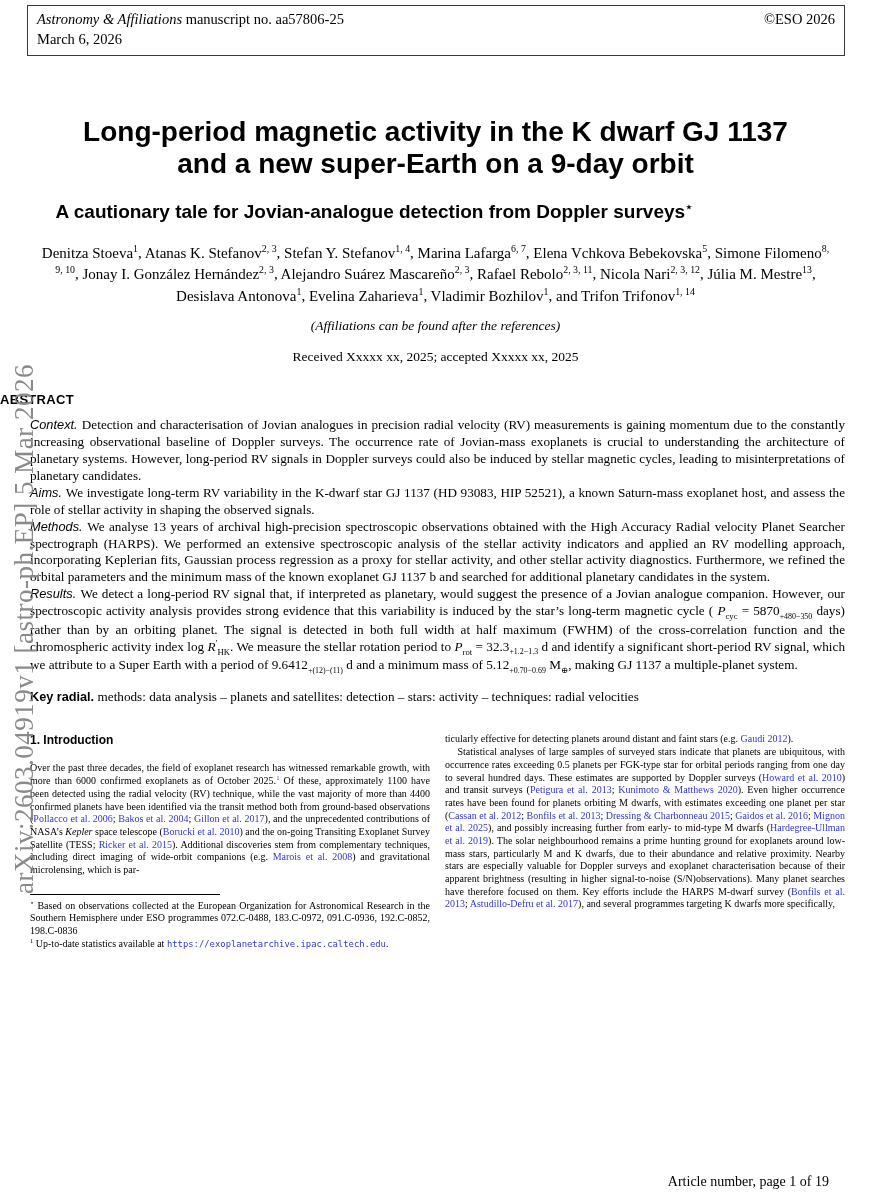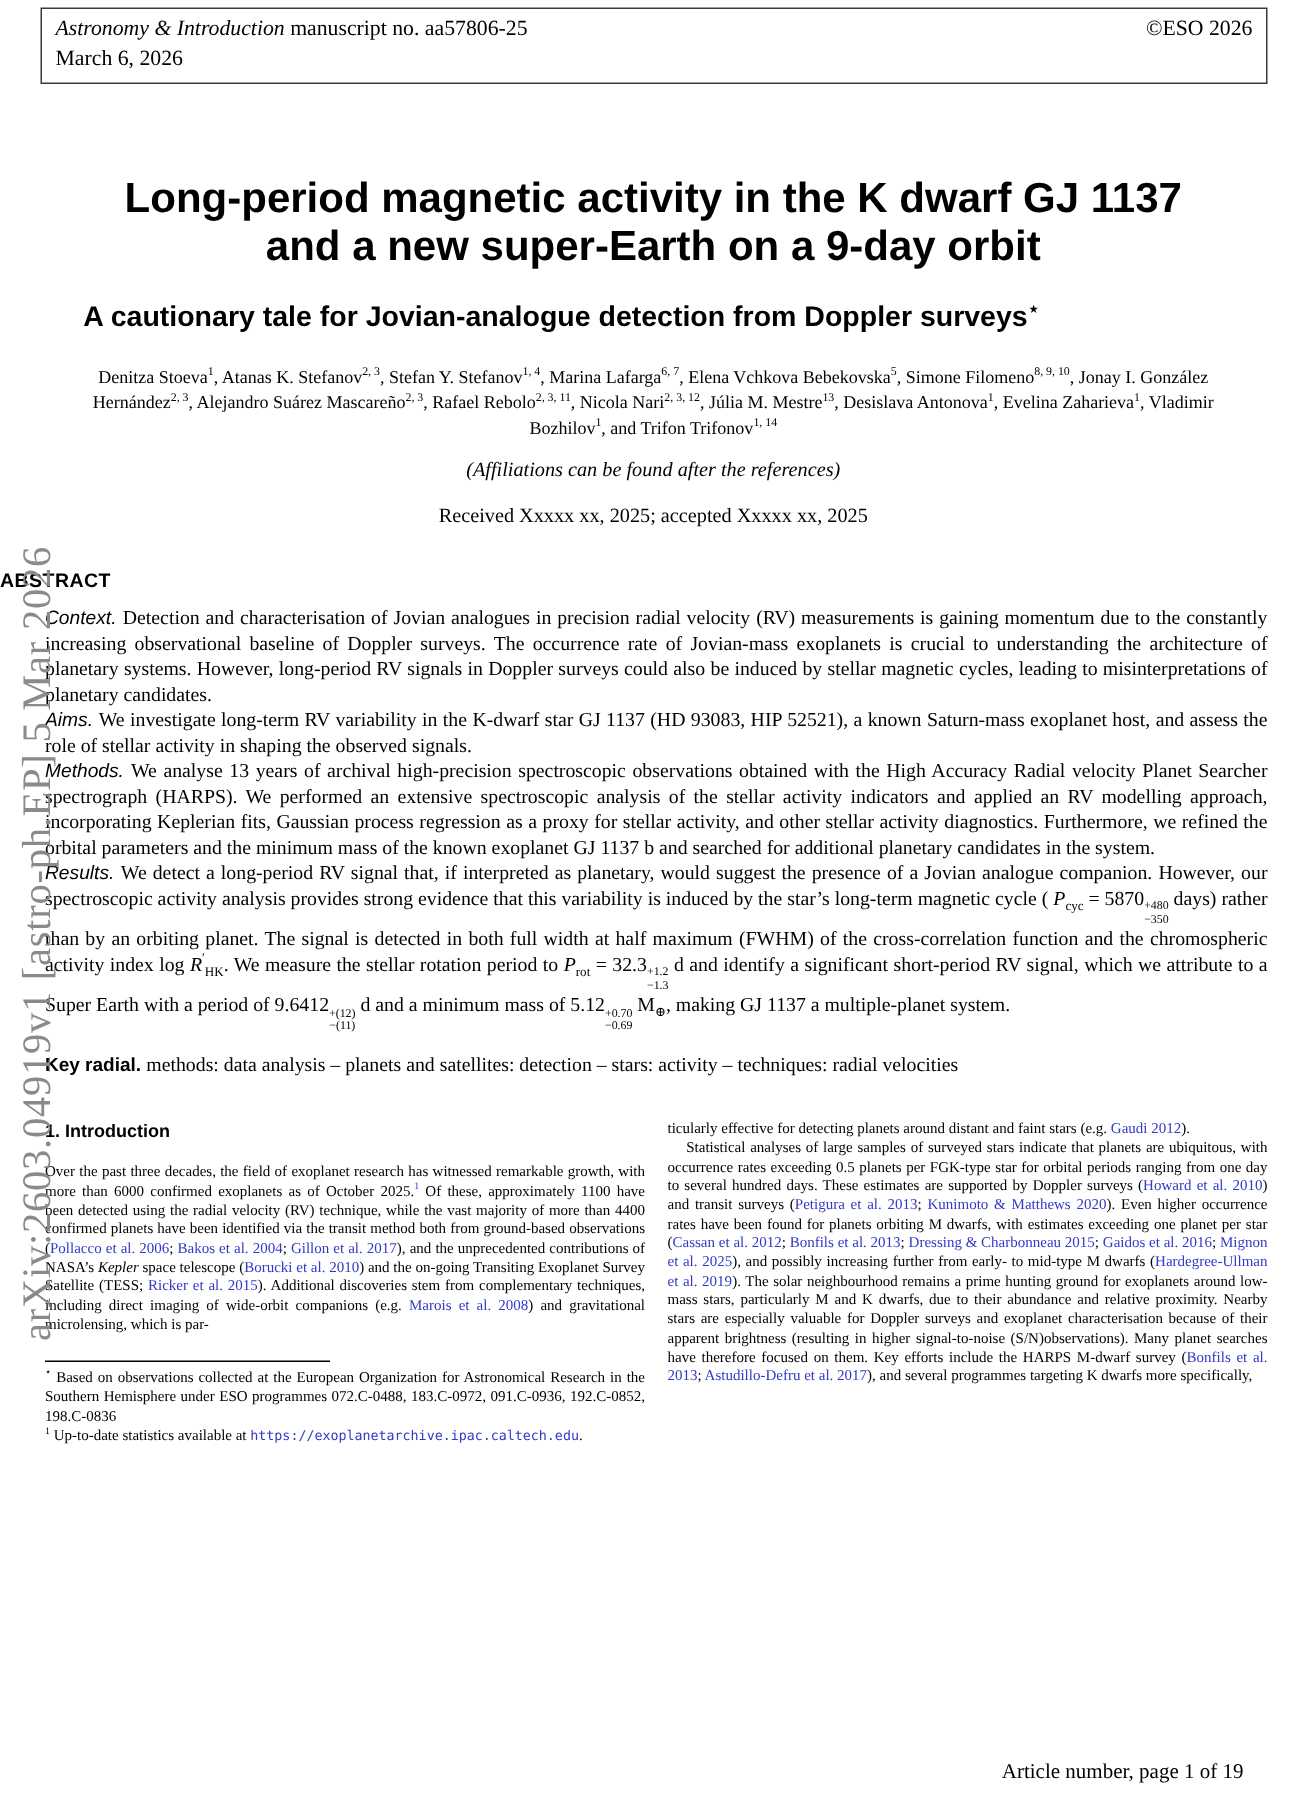--- a/index.html
+++ b/index.html
@@ -50,21 +50,21 @@
     margin:20px auto 0 auto;
     width:760px;
     font-family:"Liberation Sans","DejaVu Sans",sans-serif;
     font-weight:bold;
     font-size:19px;
   }
   #authors{
     margin:20px auto 0 auto;
     width:790px;
     text-align:center;
-    font-size:12px;
+    font-size:15px;
     line-height:1.42;
   }
   #affil-note{
     margin-top:11px;
     text-align:center;
     font-style:italic;
     font-size:13.5px;
   }
   #received{
     margin-top:15px;
@@ -137,37 +137,37 @@
   .seg-i{font-style:italic;}
   .seg-lead{font-family:"Liberation Sans","DejaVu Sans",sans-serif;font-style:italic;font-size:97%;}
   .seg-bsans{font-family:"Liberation Sans","DejaVu Sans",sans-serif;font-weight:bold;font-size:96%;}
   .seg-sup{vertical-align:super;font-size:66%;line-height:0;}
   .seg-sub{vertical-align:sub;font-size:66%;line-height:0;}
   .seg-link{color:#3238c8;}
   .seg-slink{color:#3238c8;vertical-align:super;font-size:66%;line-height:0;}
   .seg-mono{font-family:"DejaVu Sans Mono","Liberation Mono",monospace;color:#3238c8;font-size:89%;word-break:break-all;}
   .supsub{
     display:inline-flex;
-    flex-direction:column;
+    flex-direction:row;
     font-size:60%;
     line-height:1.12;
     vertical-align:-0.45em;
     text-align:center;
   }
 </style>
 </head>
 <body>
 
 <div id="page">
 
   <div id="arxiv-side">arXiv:2603.04919v1  [astro-ph.EP]  5 Mar 2026</div>
 
   <div id="header-box">
     <div>
-      <div><span class="seg-i">Astronomy</span><span class="seg-i"> &amp; </span><span class="seg-i">Introduction</span> manuscript no. aa57806-25</div>
+      <div><span class="seg-i">Astronomy</span><span class="seg-i"> &amp; </span><span class="seg-i">Affiliations</span> manuscript no. aa57806-25</div>
       <div>March 6, 2026</div>
     </div>
     <div>©ESO 2026</div>
   </div>
 
   <div id="title">Long-period magnetic activity in the K dwarf GJ 1137 and a new super-Earth on a 9-day orbit</div>
 
   <div id="subtitle">A cautionary tale for Jovian-analogue detection from Doppler surveys<span class="seg-sup">⋆</span></div>
 
   <div id="authors">Denitza Stoeva<span class="seg-sup">1</span>, Atanas K. Stefanov<span class="seg-sup">2, 3</span>, Stefan Y. Stefanov<span class="seg-sup">1, 4</span>, Marina Lafarga<span class="seg-sup">6, 7</span>, Elena Vchkova Bebekovska<span class="seg-sup">5</span>, Simone Filomeno<span class="seg-sup">8, 9, 10</span>, Jonay I. González Hernández<span class="seg-sup">2, 3</span>, Alejandro Suárez Mascareño<span class="seg-sup">2, 3</span>, Rafael Rebolo<span class="seg-sup">2, 3, 11</span>, Nicola Nari<span class="seg-sup">2, 3, 12</span>, Júlia M. Mestre<span class="seg-sup">13</span>, Desislava Antonova<span class="seg-sup">1</span>, Evelina Zaharieva<span class="seg-sup">1</span>, Vladimir Bozhilov<span class="seg-sup">1</span>, and Trifon Trifonov<span class="seg-sup">1, 14</span></div>

